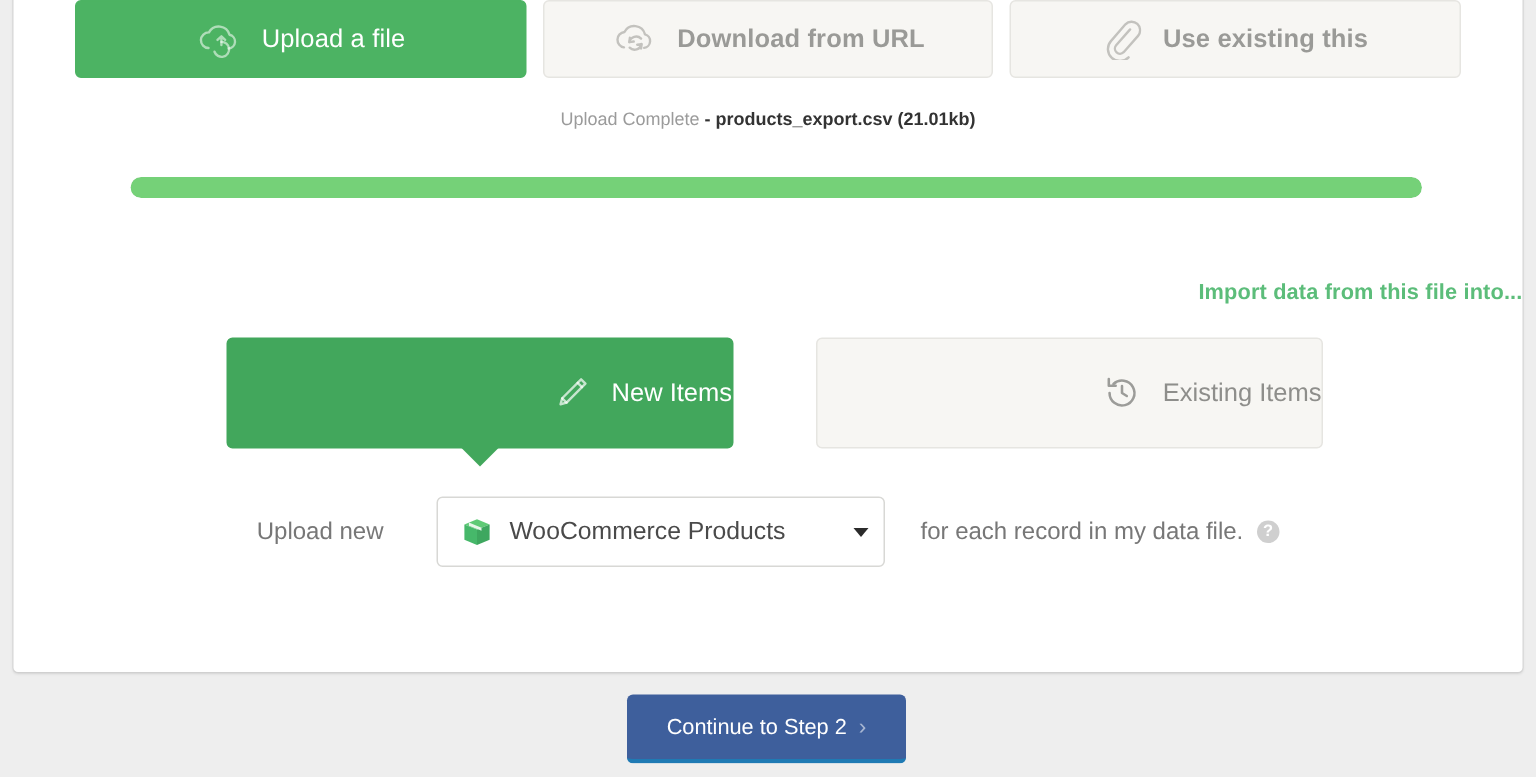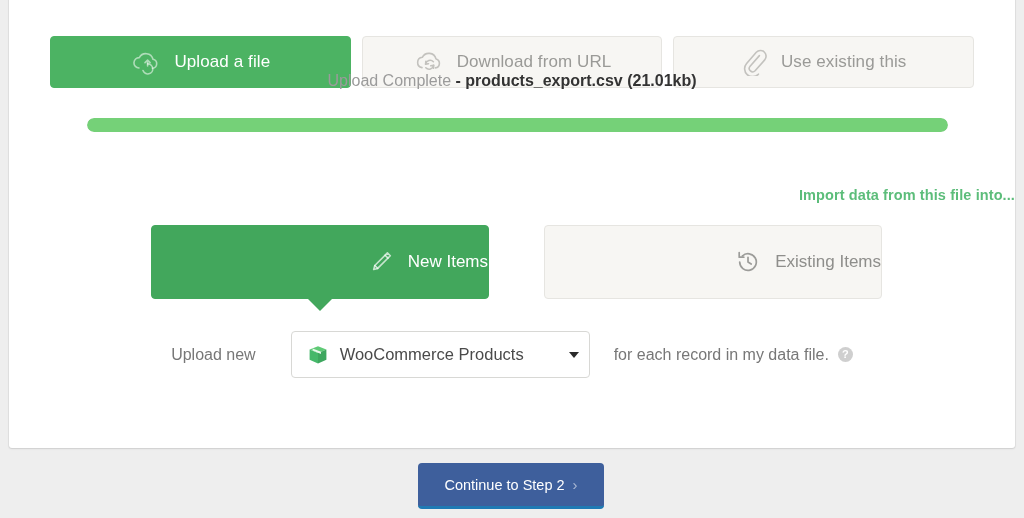--- a/index.html
+++ b/index.html
@@ -30,21 +30,20 @@
 
   
   .tabs {
     position: absolute;
     left: 41px;
     top: 12px;
     width: 924px;
     height: 52px;
     display: flex;
     gap: 11px;
-    margin-top: 36px;
   }
   .tab {
     flex: 1;
     border-radius: 4px;
     display: flex;
     align-items: center;
     justify-content: center;
     gap: 14px;
     font-size: 17px;
     letter-spacing: .1px;
@@ -54,32 +53,33 @@
   }
   .tab.active {
     background: #4cb363;
     color: #ffffff;
     border: 1px solid #4cb363;
   }
   .tab.inactive {
     background: #f7f6f3;
     color: #9a9a97;
     border: 1px solid #e6e5e1;
+    font-weight: bold;
   }
   .tab .tab-icon { display: flex; align-items: center; }
   .tab.active .tab-icon svg { stroke: rgba(255,255,255,0.55); }
   .tab.inactive .tab-icon svg { stroke: #c3c2be; }
 
   
   .upload-status {
     position: absolute;
     left: 0; right: 0;
     top: 84px;
     text-align: center;
-    font-size: 16px;
+    font-size: 12px;
     color: #9b9b9b;
   }
   .upload-status .file {
     color: #333333;
     font-weight: bold;
   }
 
   
   .progress-track {
     position: absolute;

